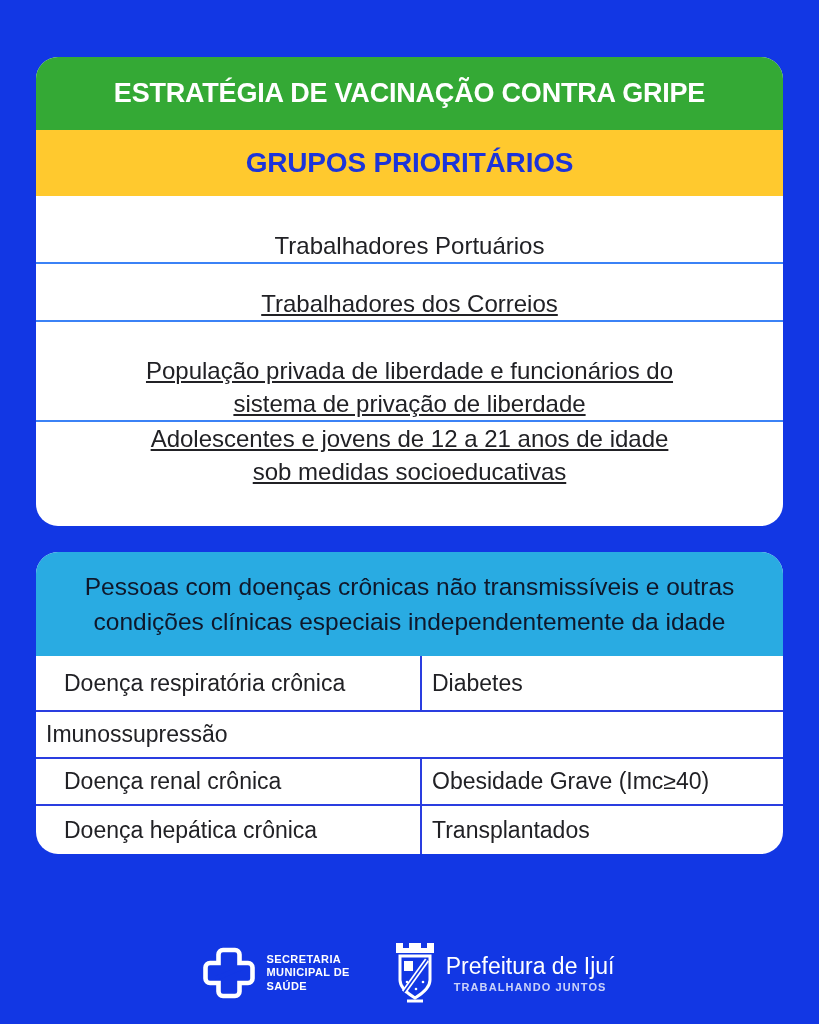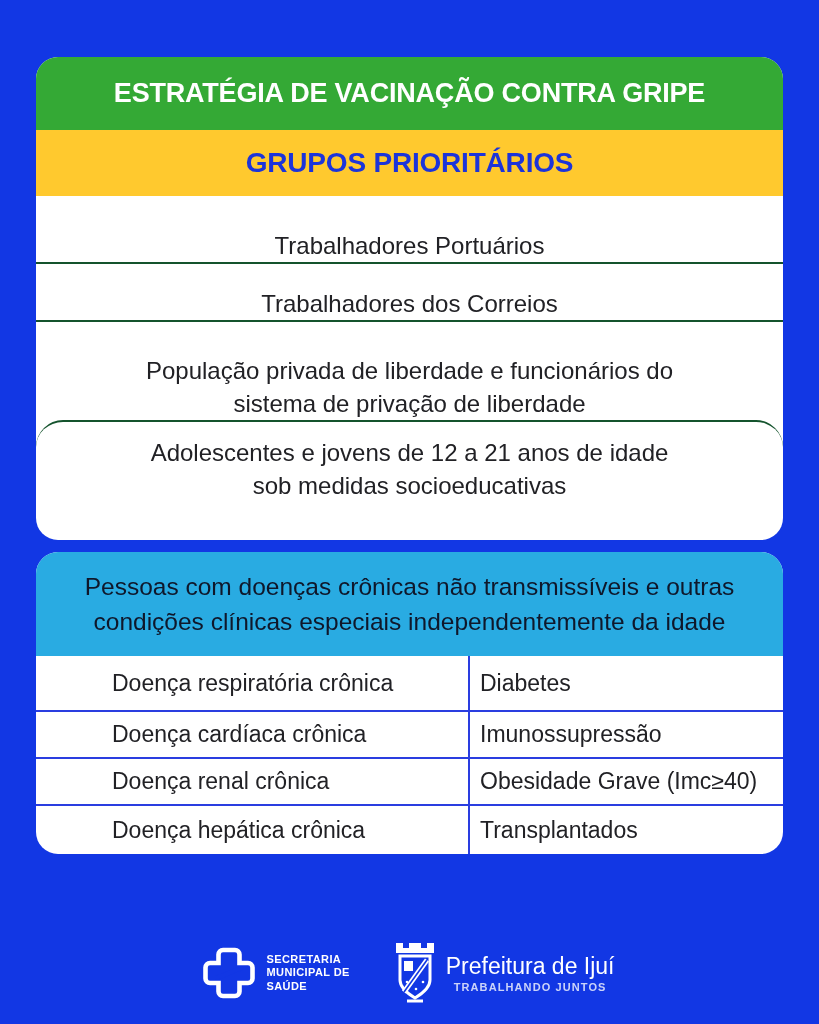--- a/index.html
+++ b/index.html
@@ -32,44 +32,44 @@
     display:flex;align-items:center;justify-content:center;
   }
   .bar-yellow h2{
     margin:0;color:#1C34DA;font-size:28px;font-weight:bold;
     letter-spacing:-0.2px;
   }
   .prio-row{
     display:flex;align-items:flex-end;justify-content:center;
     text-align:center;color:#212125;font-size:24px;line-height:33px;
   }
-  .prio-row + .prio-row{border-top:2px solid #14532d;}
+  .prio-row + .prio-row{border-top:2px solid #3b82f6;text-decoration:underline;}
   .prio-row span{display:block;max-width:560px;}
   .prio-row.r1{height:66px;}
   .prio-row.r2{height:56px;}
   .prio-row.r3{height:98px;}
-  .prio-row.r4{height:104px;align-items:flex-start;padding-top:14px;border-radius:27px;}
+  .prio-row.r4{height:104px;align-items:flex-start;}
 
   
   .chronic-head{
     background:#29ABE2;
     display:flex;align-items:center;justify-content:center;
     min-height:104px;padding:6px 20px;box-sizing:border-box;
   }
   .chronic-head p{
     margin:8px;color:#0f172a;font-size:24.5px;font-weight:500;
     line-height:35px;text-align:center;max-width:690px;
   }
   .trow{display:flex;}
   .trow + .trow{border-top:2px solid #2A3EE0;}
   .tcell{
     display:flex;align-items:center;
     color:#212125;font-size:23px;box-sizing:border-box;
   }
-  .tcell.left{flex:0 0 386px;border-right:2px solid #2A3EE0;padding-left:28px;margin-left:48px;}
+  .tcell.left{flex:0 0 386px;border-right:2px solid #2A3EE0;padding-left:28px;}
   .tcell.right{flex:1;padding-left:10px;}
   .trow.h1{height:54px;}
   .trow.h2,.trow.h3{height:45px;}
   .trow.h4{height:48px;}
   .trow.h5{height:70px;}
   .trow.h5 .tcell{padding-bottom:20px;}
 
   
   .footer{
     position:absolute;left:0;top:938px;width:815px;height:70px;
@@ -119,21 +119,20 @@
   <section class="card card-chronic">
     <header class="chronic-head">
       <p>Pessoas com doenças crônicas não transmissíveis e outras condições clínicas especiais independentemente da idade</p>
     </header>
     <div class="ttable">
       <div class="trow h1">
         <div class="tcell left">Doença respiratória crônica</div>
         <div class="tcell right">Diabetes</div>
       </div>
       <div class="trow h2">
-        <div class="tcell left">Doença cardíaca crônica</div>
         <div class="tcell right">Imunossupressão</div>
       </div>
       <div class="trow h3">
         <div class="tcell left">Doença renal crônica</div>
         <div class="tcell right">Obesidade Grave (Imc≥40)</div>
       </div>
       <div class="trow h4">
         <div class="tcell left">Doença hepática crônica</div>
         <div class="tcell right">Transplantados</div>
       </div>

